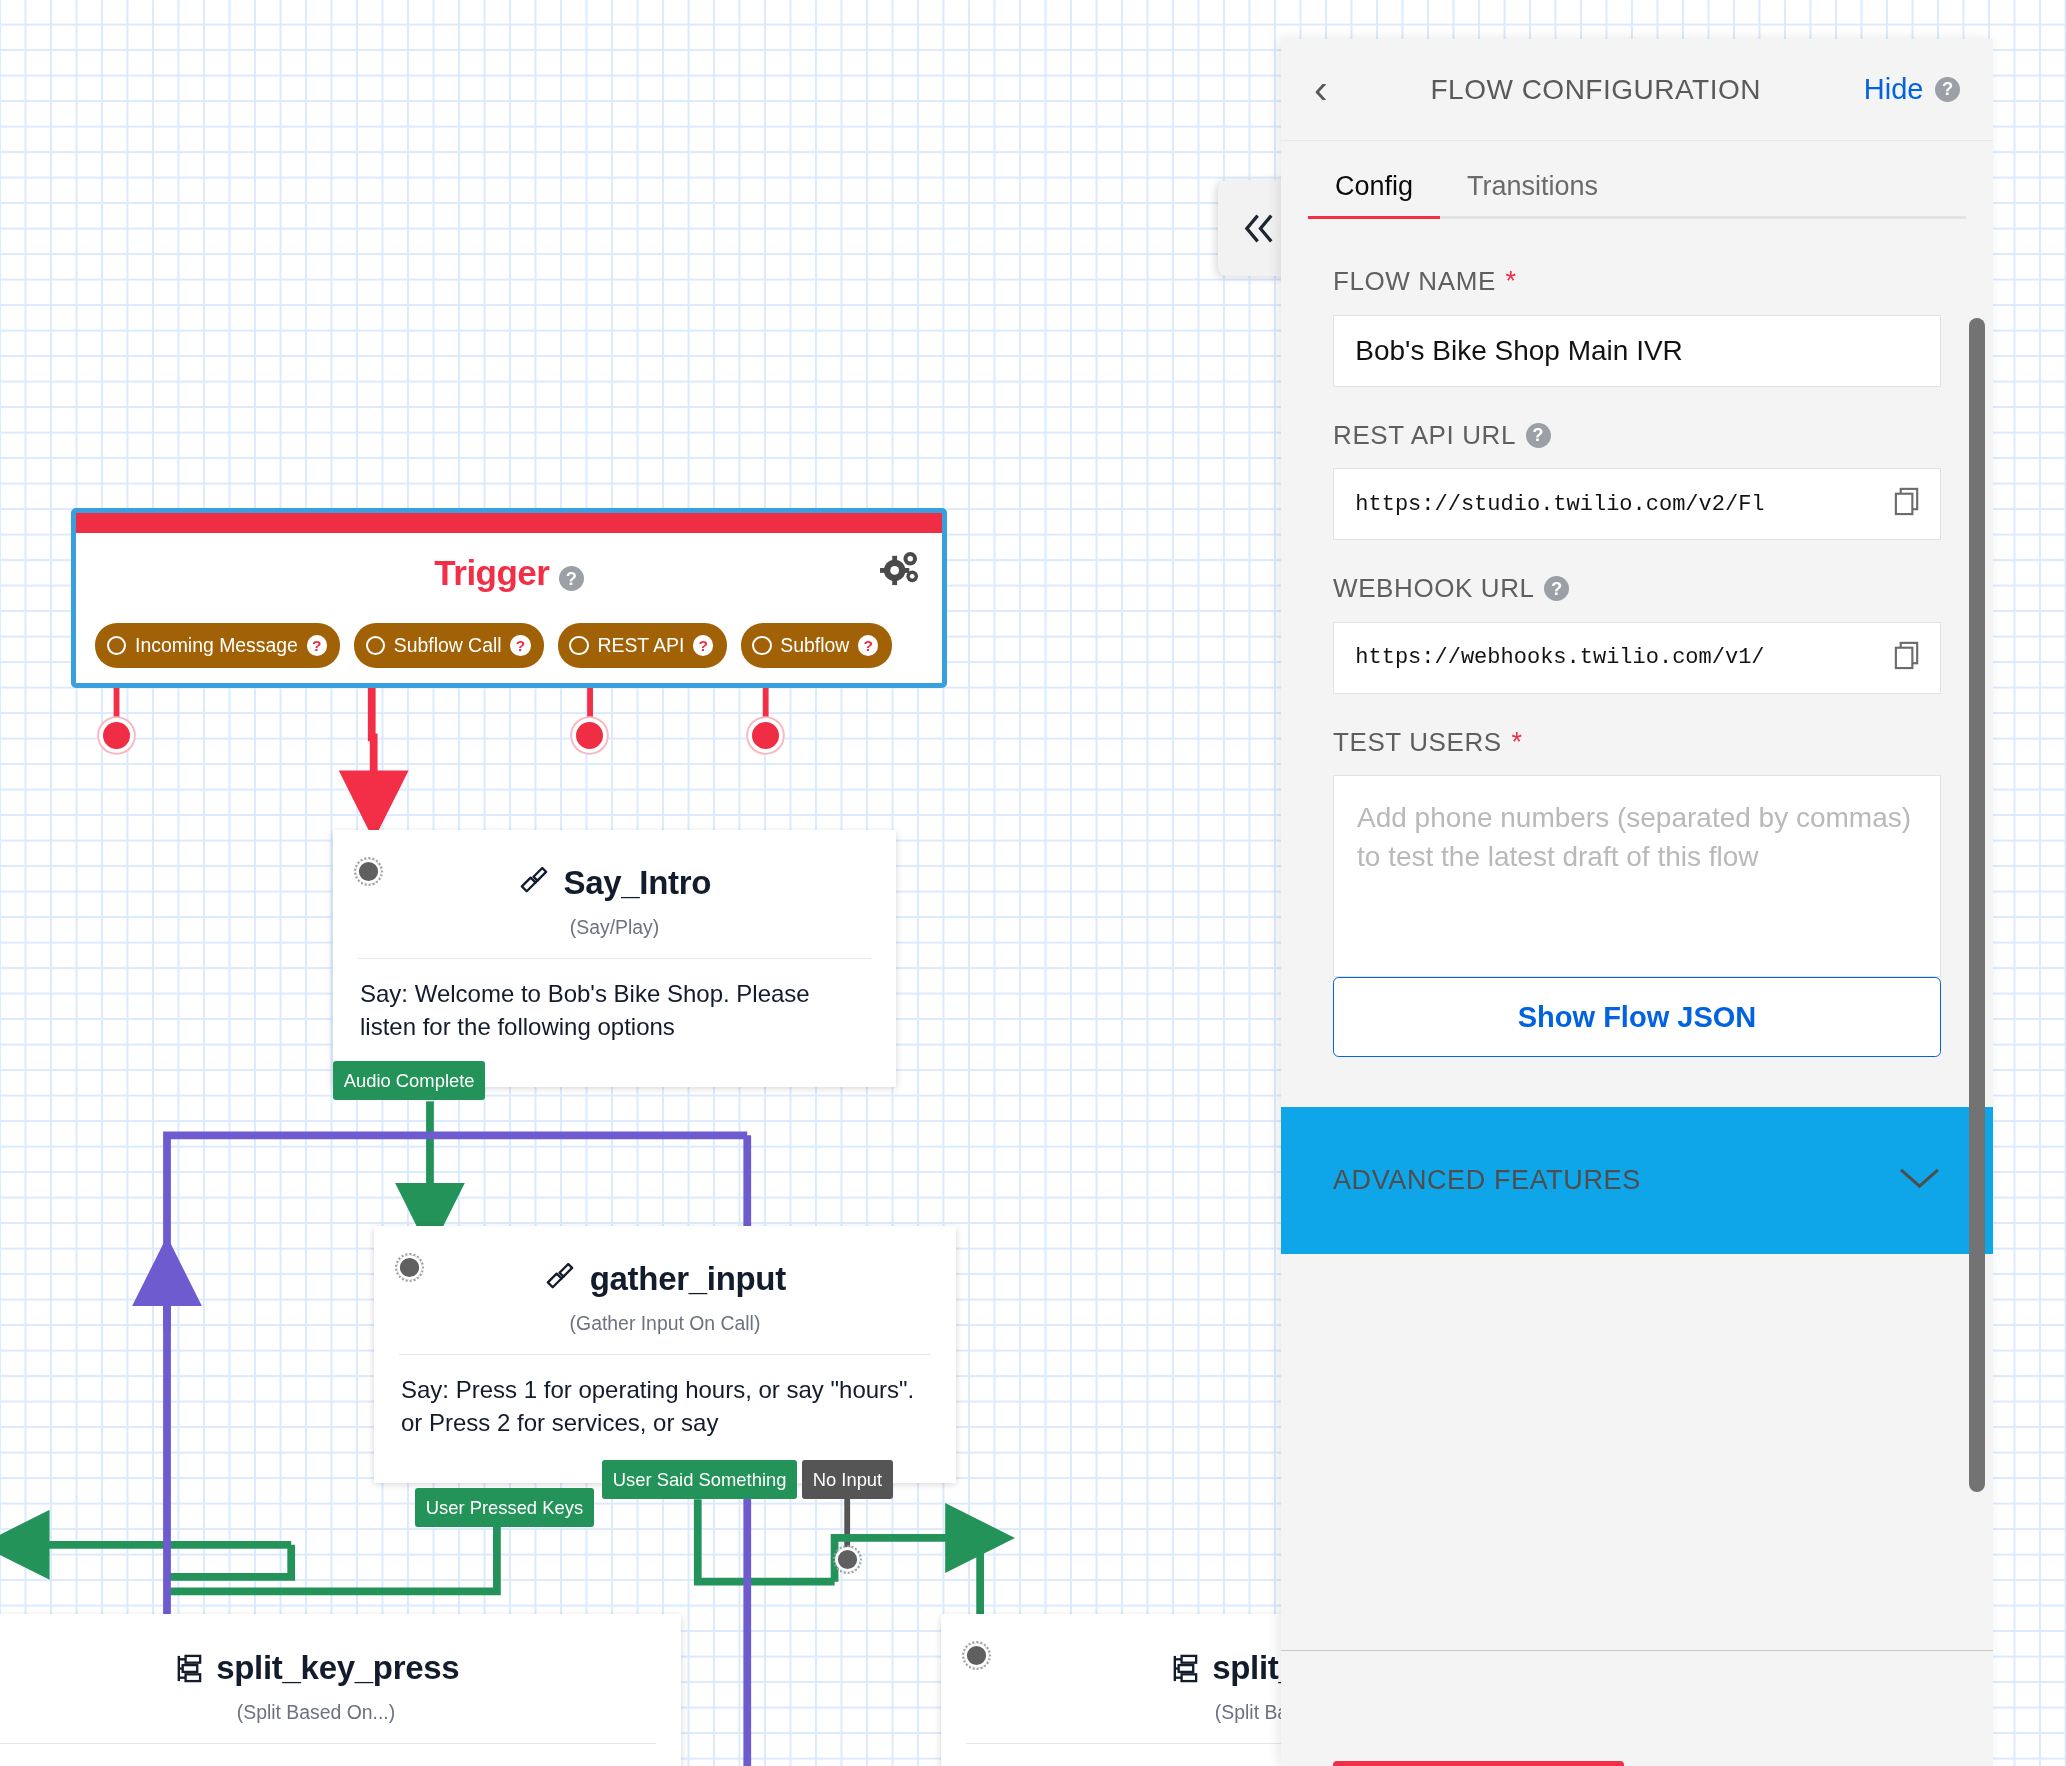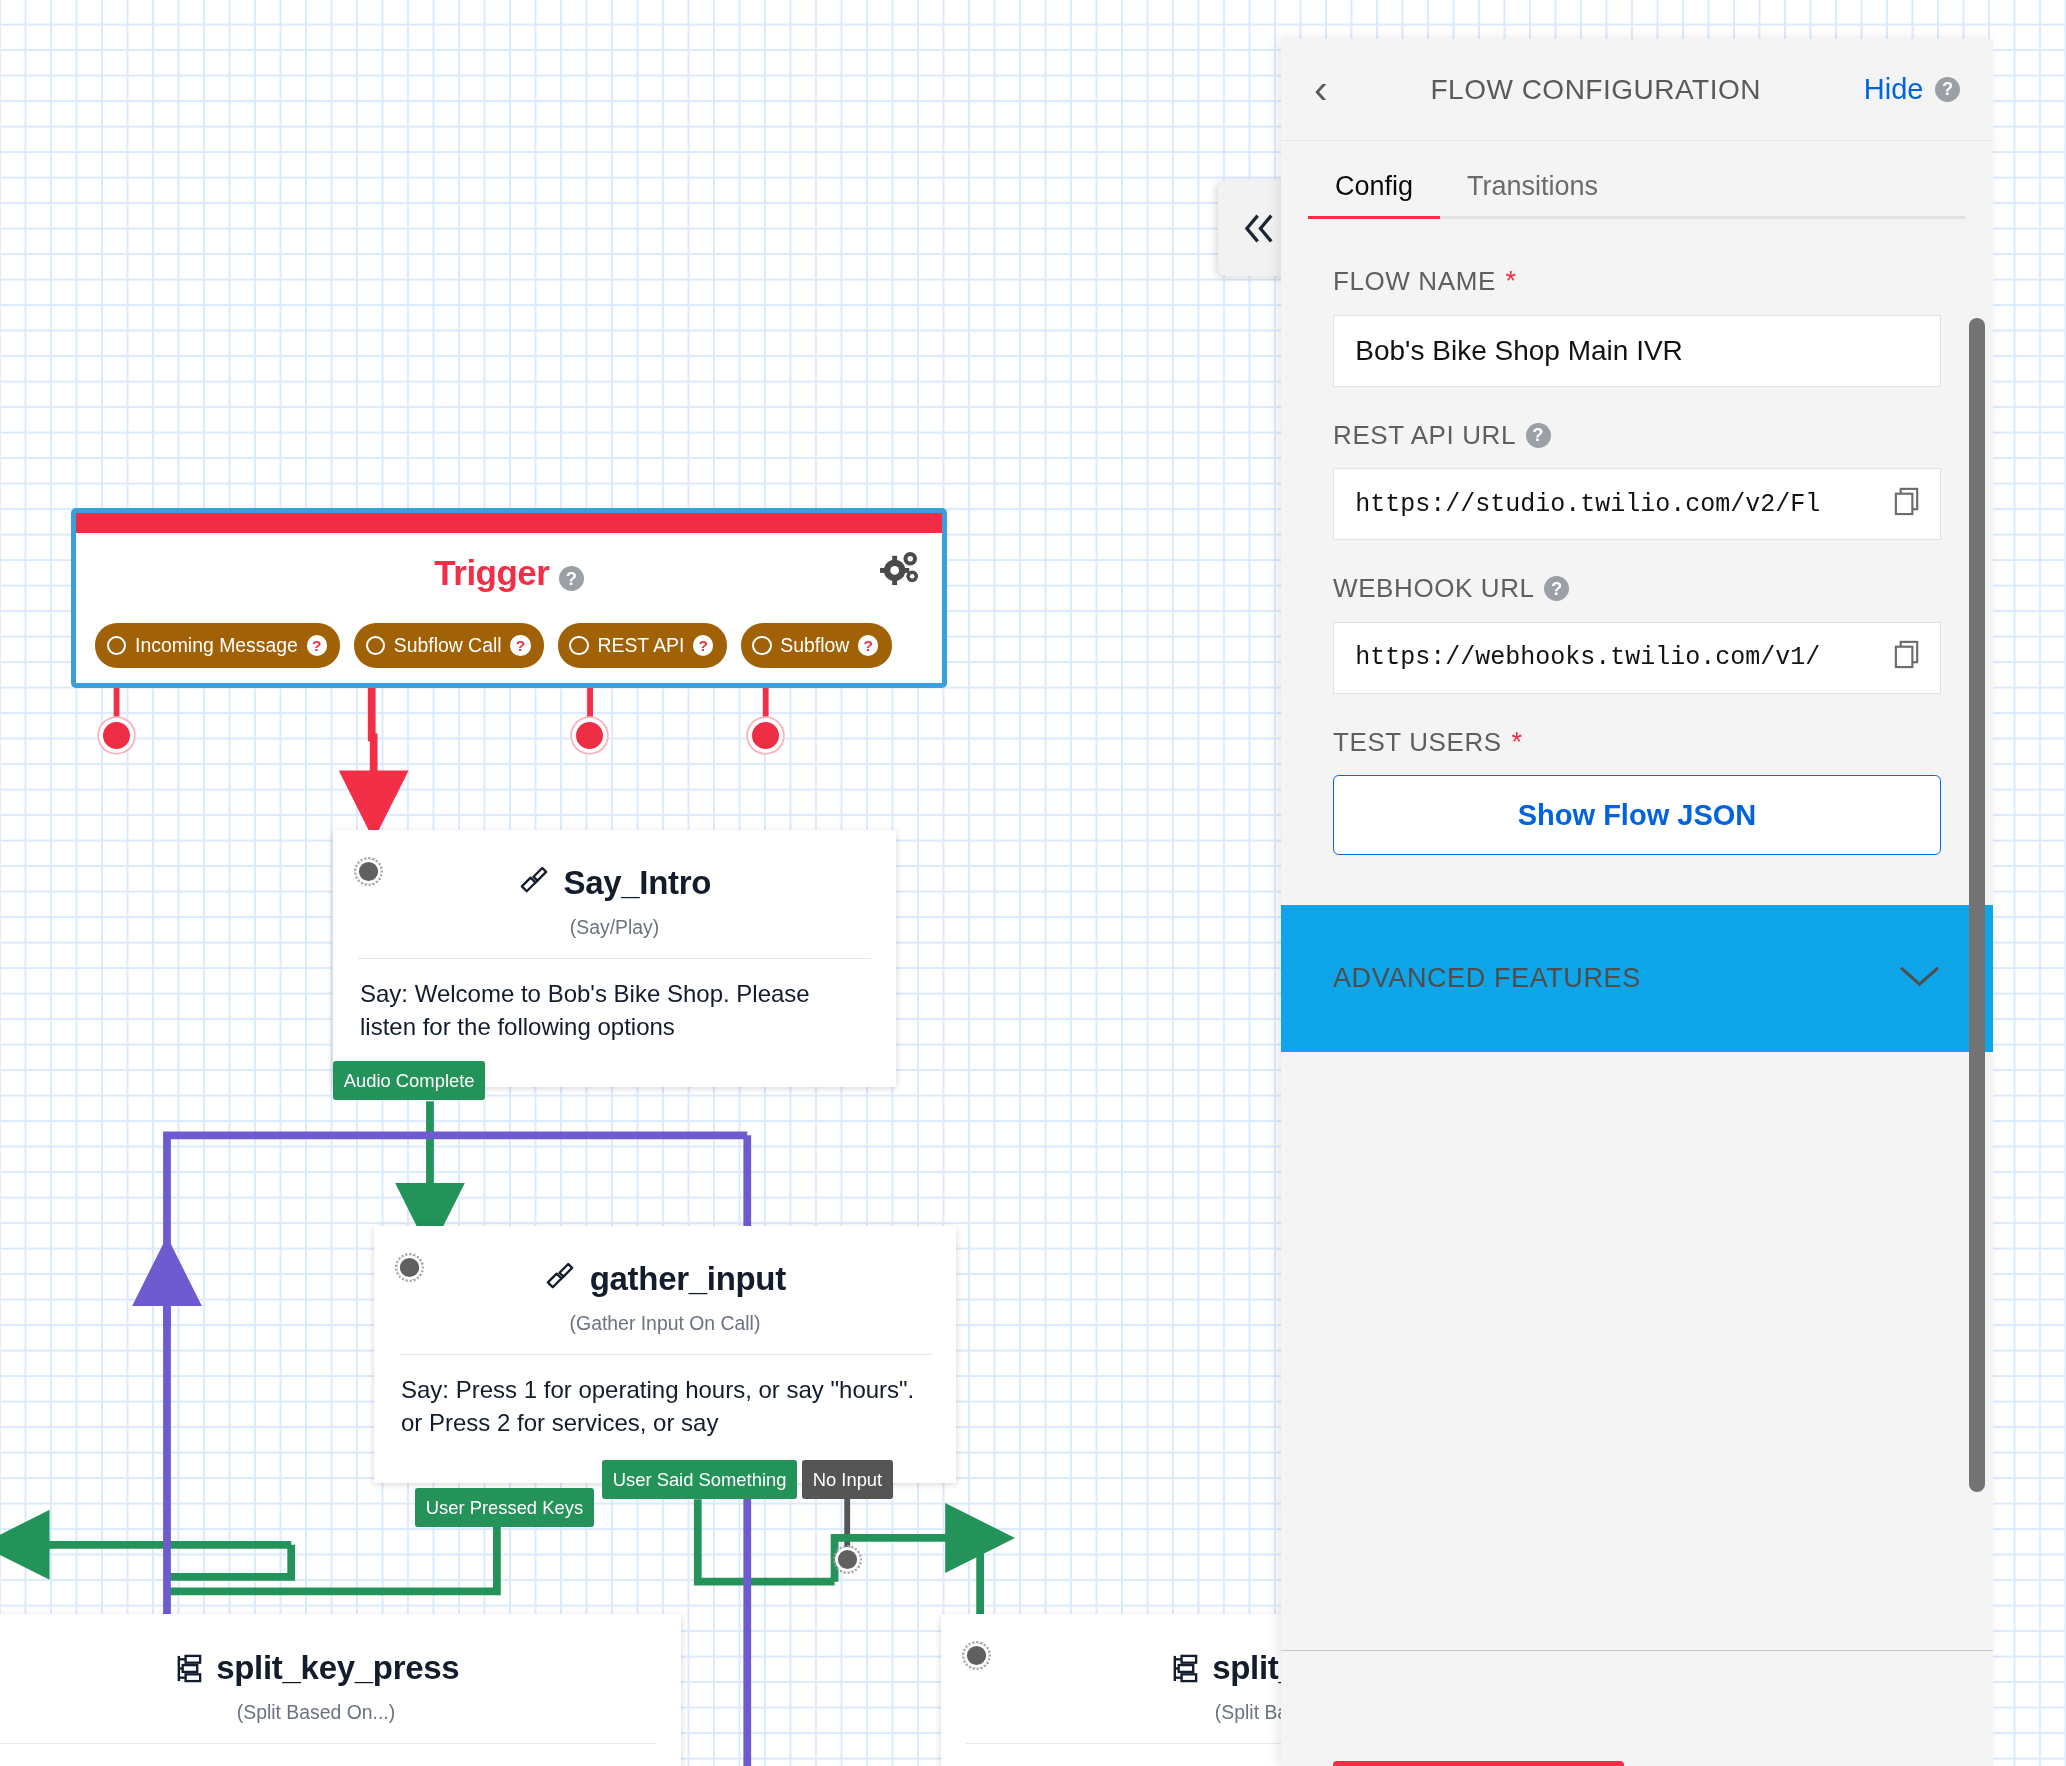--- a/index.html
+++ b/index.html
@@ -147,21 +147,21 @@
     margin-bottom: 17.5px; display: flex; align-items: center; gap: 9.7px;
   }
   .req { color: #f22f46; font-size: 27px; }
   .finput {
     width: 100%; height: 72px;
     background: #fff; border: 1px solid #e2e2e2;
     display: flex; align-items: center;
     padding: 0 17.5px 0 21.3px;
     font-size: 28px; color: #121212;
   }
-  .finput.mono { font-family: "Liberation Mono", monospace; font-size: 25px; }
+  .finput.mono { font-family: "Liberation Mono", monospace; font-size: 22px; }
   .finput .val { flex: 1; overflow: hidden; white-space: nowrap; }
   .ftextarea {
     width: 100%; height: 202px;
     background: #fff; border: 1px solid #e2e2e2;
     padding: 21.3px 23px;
     font-size: 28px; line-height: 1.42; color: #b9b9b9;
   }
   .fgap { height: 33px; }
   .flink {
     display: block; font-size: 29px; font-weight: bold;
@@ -442,20 +442,21 @@
             <rect x="4" y="9" width="17" height="21" fill="#fff" stroke="#6b6b6b" stroke-width="2.2"></rect>
           </svg>
         </span>
       </div>
       <div class="fgap"></div>
 
       <div class="flabel">
         <span>TEST USERS</span>
         <span class="req">*</span>
       </div>
+      <div class="ftextarea">Add phone numbers (separated by commas) to test the latest draft of this flow</div>
 
       <div class="fbtn">Show Flow JSON</div>
     </div>
 
     <div id="advanced">
       <span class="atitle">ADVANCED FEATURES</span>
       <span>
         <svg width="43" height="25" viewBox="0 0 44 26">
           <path d="M4 5 L22 21 L40 5" fill="none" stroke="#4e4e4e" stroke-width="3.2" stroke-linecap="square"></path>
         </svg>

